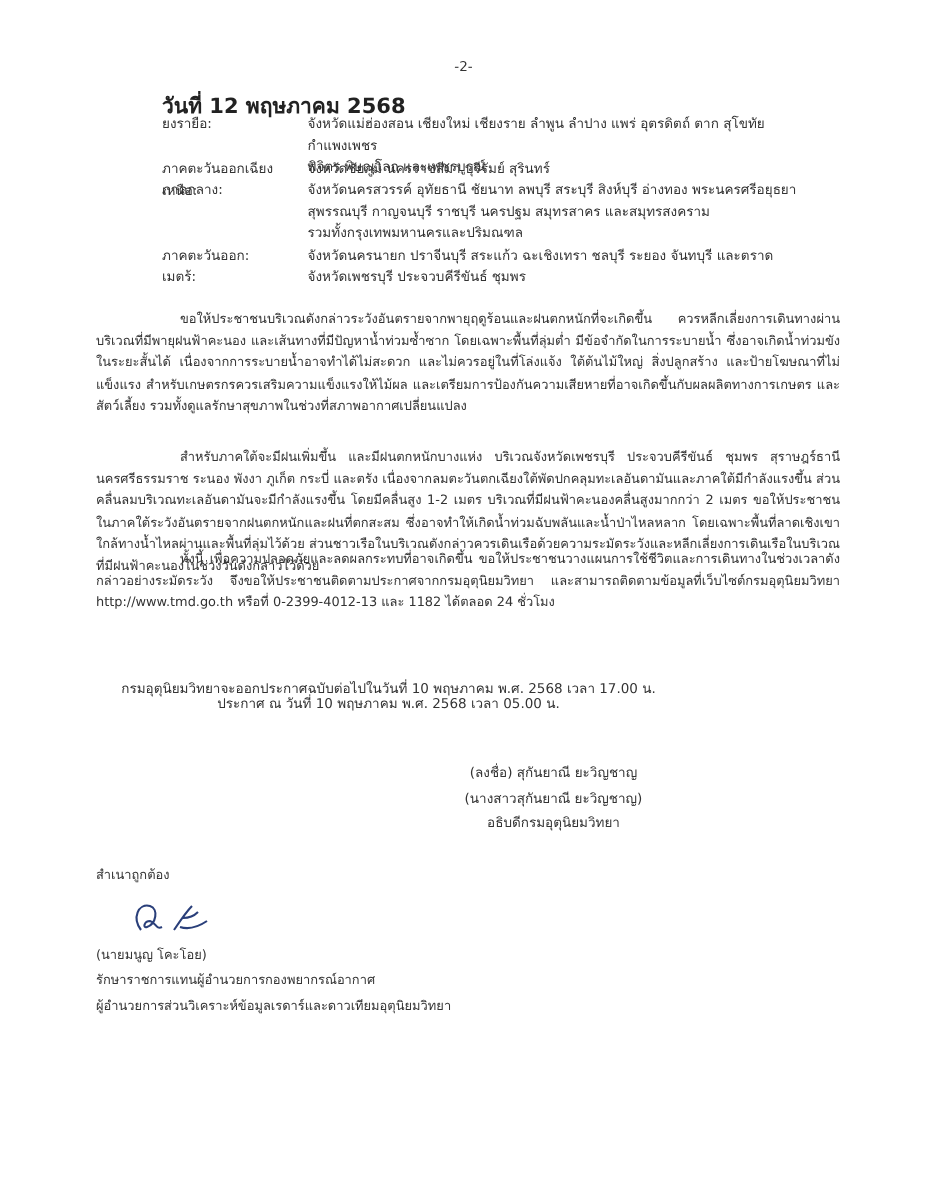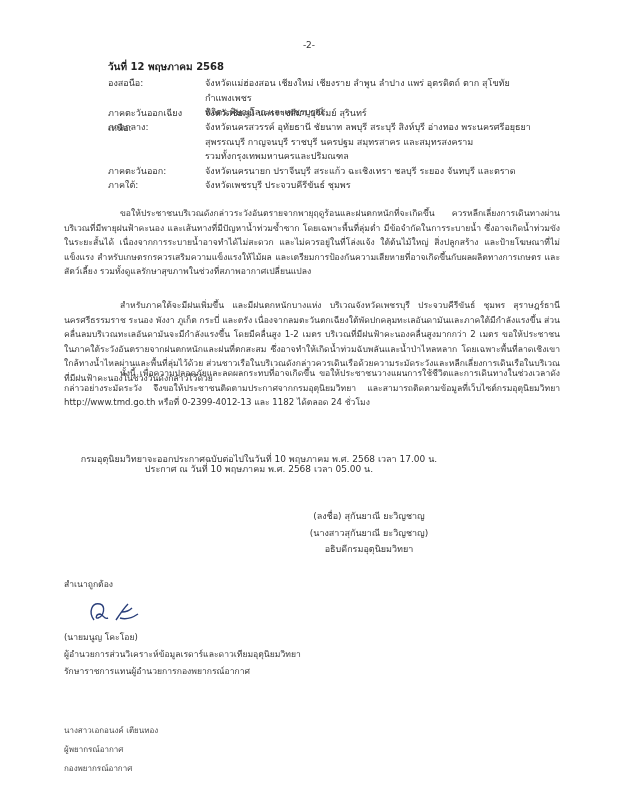--- a/index.html
+++ b/index.html
@@ -1,20 +1,20 @@
 <!DOCTYPE html>
 <html><head>
 <meta charset="utf-8">
 <style>
   html, body { margin:0; padding:0; background:#ffffff; }
   body { width:618px; height:800px; position:relative; overflow:hidden;
          font-family:"DejaVu Sans", "Liberation Sans", sans-serif; color:#222; }
   .page { position:absolute; left:0; top:0; width:618px; height:800px; }
   .pageno { position:absolute; top:40px; left:0; width:618px; text-align:center; font-size:9px; color:#333; }
-  .date-head { position:absolute; left:108px; top:59px; font-size:10px; font-weight:bold; color:#222; }
+  .date-head { position:absolute; left:108px; top:59px; font-size:14px; font-weight:bold; color:#222; }
   .region { position:absolute; left:108px; width:450px; font-size:9px; line-height:14.5px; display:flex; }
   .region .rlabel { width:97px; flex:none; color:#333; }
   .region .rvalue { flex:1; color:#333; }
   .para { position:absolute; left:64px; width:496px; font-size:8.6px; line-height:14.6px; color:#333;
           text-align:justify; text-indent:56px; }
   .center { position:absolute; left:0; width:518px; text-align:center; font-size:9px; color:#333; }
   .sig-block { position:absolute; left:0; width:618px; text-align:center; font-size:9px; line-height:16.5px; color:#333; }
   .copy { position:absolute; left:64px; font-size:8.6px; line-height:17px; color:#333; }
   .footer-left { position:absolute; left:64px; top:721px; font-size:8px; line-height:19px; color:#444; }
   .footer-right { position:absolute; right:60px; top:721px; font-size:8px; line-height:19px; color:#444; text-align:right; }
@@ -23,21 +23,21 @@
 </head>
 <body>
 
 <div class="page">
 
   <div class="pageno">-2-</div>
 
   <div class="date-head">วันที่ 12 พฤษภาคม 2568</div>
 
   <div class="region" style="top:76px;">
-    <div class="rlabel">องสอนือ:</div>
+    <div class="rlabel">ยงรายือ:</div>
     <div class="rvalue">
       <div>จังหวัดแม่ฮ่องสอน เชียงใหม่ เชียงราย ลำพูน ลำปาง แพร่ อุตรดิตถ์ ตาก สุโขทัย กำแพงเพชร</div>
       <div>พิจิตร พิษณุโลก และเพชรบูรณ์</div>
     </div>
   </div>
   <div class="region" style="top:106px;">
     <div class="rlabel">ภาคตะวันออกเฉียงเหนือ:</div>
     <div class="rvalue">
       <div>จังหวัดชัยภูมิ นครราชสีมา บุรีรัมย์ สุรินทร์</div>
     </div>
@@ -50,21 +50,21 @@
       <div>รวมทั้งกรุงเทพมหานครและปริมณฑล</div>
     </div>
   </div>
   <div class="region" style="top:164px;">
     <div class="rlabel">ภาคตะวันออก:</div>
     <div class="rvalue">
       <div>จังหวัดนครนายก ปราจีนบุรี สระแก้ว ฉะเชิงเทรา ชลบุรี ระยอง จันทบุรี และตราด</div>
     </div>
   </div>
   <div class="region" style="top:178px;">
-    <div class="rlabel">ภาคใต้:</div>
+    <div class="rlabel">เมตร้:</div>
     <div class="rvalue">
       <div>จังหวัดเพชรบุรี ประจวบคีรีขันธ์ ชุมพร</div>
     </div>
   </div>
 
   <div class="para" style="top:206px;">ขอให้ประชาชนบริเวณดังกล่าวระวังอันตรายจากพายุฤดูร้อนและฝนตกหนักที่จะเกิดขึ้น ควรหลีกเลี่ยงการเดินทางผ่านบริเวณที่มีพายุฝนฟ้าคะนอง และเส้นทางที่มีปัญหาน้ำท่วมซ้ำซาก โดยเฉพาะพื้นที่ลุ่มต่ำ มีข้อจำกัดในการระบายน้ำ ซึ่งอาจเกิดน้ำท่วมขังในระยะสั้นได้ เนื่องจากการระบายน้ำอาจทำได้ไม่สะดวก และไม่ควรอยู่ในที่โล่งแจ้ง ใต้ต้นไม้ใหญ่ สิ่งปลูกสร้าง และป้ายโฆษณาที่ไม่แข็งแรง สำหรับเกษตรกรควรเสริมความแข็งแรงให้ไม้ผล และเตรียมการป้องกันความเสียหายที่อาจเกิดขึ้นกับผลผลิตทางการเกษตร และสัตว์เลี้ยง รวมทั้งดูแลรักษาสุขภาพในช่วงที่สภาพอากาศเปลี่ยนแปลง</div>
   <div class="para" style="top:298px;">สำหรับภาคใต้จะมีฝนเพิ่มขึ้น และมีฝนตกหนักบางแห่ง บริเวณจังหวัดเพชรบุรี ประจวบคีรีขันธ์ ชุมพร สุราษฎร์ธานี นครศรีธรรมราช ระนอง พังงา ภูเก็ต กระบี่ และตรัง เนื่องจากลมตะวันตกเฉียงใต้พัดปกคลุมทะเลอันดามันและภาคใต้มีกำลังแรงขึ้น ส่วนคลื่นลมบริเวณทะเลอันดามันจะมีกำลังแรงขึ้น โดยมีคลื่นสูง 1-2 เมตร บริเวณที่มีฝนฟ้าคะนองคลื่นสูงมากกว่า 2 เมตร ขอให้ประชาชนในภาคใต้ระวังอันตรายจากฝนตกหนักและฝนที่ตกสะสม ซึ่งอาจทำให้เกิดน้ำท่วมฉับพลันและน้ำป่าไหลหลาก โดยเฉพาะพื้นที่ลาดเชิงเขาใกล้ทางน้ำไหลผ่านและพื้นที่ลุ่มไว้ด้วย ส่วนชาวเรือในบริเวณดังกล่าวควรเดินเรือด้วยความระมัดระวังและหลีกเลี่ยงการเดินเรือในบริเวณที่มีฝนฟ้าคะนองในช่วงวันดังกล่าวไว้ด้วย</div>
   <div class="para" style="top:366px;">ทั้งนี้ เพื่อความปลอดภัยและลดผลกระทบที่อาจเกิดขึ้น ขอให้ประชาชนวางแผนการใช้ชีวิตและการเดินทางในช่วงเวลาดังกล่าวอย่างระมัดระวัง จึงขอให้ประชาชนติดตามประกาศจากกรมอุตุนิยมวิทยา และสามารถติดตามข้อมูลที่เว็บไซต์กรมอุตุนิยมวิทยา http://www.tmd.go.th หรือที่ 0-2399-4012-13 และ 1182 ได้ตลอด 24 ชั่วโมง</div>
 
   <div class="center" style="top:462px;">ประกาศ ณ วันที่ 10 พฤษภาคม พ.ศ. 2568 เวลา 05.00 น.</div>
@@ -76,23 +76,18 @@
     <div>อธิบดีกรมอุตุนิยมวิทยา</div>
   </div>
 
   <div class="copy" style="top:576px;">สำเนาถูกต้อง</div>
   <svg class="signature" viewBox="0 0 60 28">
     <path d="M8,22 C2,14 6,4 14,6 C20,8 18,18 12,20 C9,21 10,16 14,16 C18,17 18,22 22,20" fill="none" stroke="#2a3f7a" stroke-width="1.4"></path>
     <path d="M30,22 C34,16 40,8 42,6 M36,14 C40,14 44,12 46,10 M34,20 C40,22 46,20 52,16" fill="none" stroke="#2a3f7a" stroke-width="1.4"></path>
   </svg>
   <div class="copy" style="top:629px;">
     <div>(นายมนูญ โคะโอย)</div>
+    <div>รักษาราชการแทนผู้อำนวยการกองพยากรณ์อากาศ</div>
     <div>ผู้อำนวยการส่วนวิเคราะห์ข้อมูลเรดาร์และดาวเทียมอุตุนิยมวิทยา</div>
-    <div>รักษาราชการแทนผู้อำนวยการกองพยากรณ์อากาศ</div>
   </div>
 
-  <div class="footer-left">
-    <div>นางสาวเอกอนงค์  เตียนทอง</div>
-    <div>ผู้พยากรณ์อากาศ</div>
-    <div>กองพยากรณ์อากาศ</div>
-  </div>
 
 </div>
 
 </body></html>

